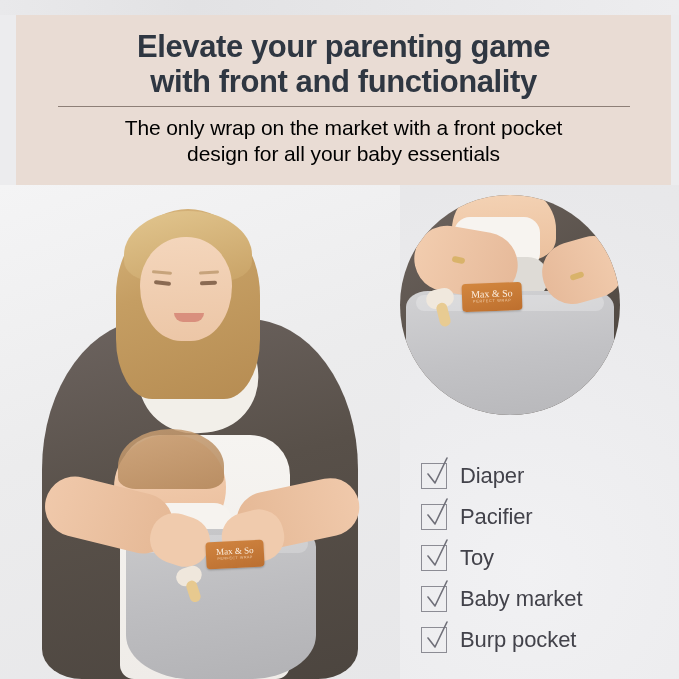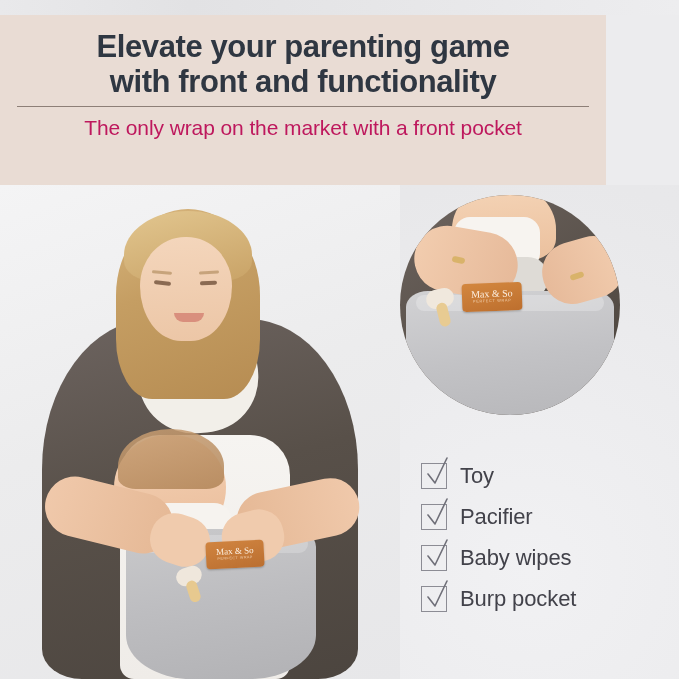--- a/index.html
+++ b/index.html
@@ -19,43 +19,43 @@
 
   
   .top-strip {
     position:absolute; top:0; left:0;
     width:679px; height:15px;
     background:linear-gradient(90deg,#e9e9eb 0%,#e2e2e4 28%,#e6e6e8 55%,#ededef 100%);
   }
 
   
   .banner {
-    position:absolute; top:15px; left:0;
-    width:606px; height:170px;
+    position:absolute; top:15px; left:16px;
+    width:655px; height:170px;
     background:#e9dcd4;
     display:flex; flex-direction:column;
     align-items:center; justify-content:flex-start;
     padding-top:14px;
   }
   .headline {
     color:#2f3742;
     font-size:31px;
     font-weight:bold;
     line-height:1.13;
     text-align:center;
     letter-spacing:-0.4px;
     width:600px;
   }
   .rule {
     width:572px; height:1px;
     background:#8d7f77;
     margin:7px 0 8px 0;
   }
   .subhead {
-    color:#be185d;
+    color:#000000;
     font-size:21px;
     font-weight:300;
     line-height:1.22;
     text-align:center;
     letter-spacing:-0.1px;
     width:610px;
   }
 
   
   .lower {
@@ -354,20 +354,21 @@
   <div class="top-strip"></div>
 
   <div class="banner">
     <div class="headline">
       <div>Elevate your parenting game</div>
       <div>with front and functionality</div>
     </div>
     <div class="rule"></div>
     <div class="subhead">
       <div>The only wrap on the market with a front pocket</div>
+      <div>design for all your baby essentials</div>
     </div>
   </div>
 
   <div class="lower">
 
     <div class="photo">
       <div class="hair-back"></div>
       <div class="cardigan"></div>
       <div class="white-top"></div>
       <div class="neck"></div>
@@ -406,46 +407,54 @@
       <div class="i-ring-r"></div>
       <div class="i-pacifier"></div>
       <div class="tag-inset">
         <span class="t1">Max &amp; So</span>
         <span class="t2">PERFECT WRAP</span>
       </div>
     </div>
 
     <div class="checklist">
 
+      <div class="check-row">
+        <span class="checkbox">
+          <svg width="30" height="34" viewBox="0 0 30 34" fill="none">
+            <path d="M4 18 L11 27 L23 2" stroke="#6f6f78" stroke-width="1.6" stroke-linecap="round" stroke-linejoin="round"></path>
+          </svg>
+        </span>
+        <span class="check-label">Diaper</span>
+      </div>
+
+      <div class="check-row">
+        <span class="checkbox">
+          <svg width="30" height="34" viewBox="0 0 30 34" fill="none">
+            <path d="M4 18 L11 27 L23 2" stroke="#6f6f78" stroke-width="1.6" stroke-linecap="round" stroke-linejoin="round"></path>
+          </svg>
+        </span>
+        <span class="check-label">Pacifier</span>
+      </div>
 
       <div class="check-row">
         <span class="checkbox">
           <svg width="30" height="34" viewBox="0 0 30 34" fill="none">
             <path d="M4 18 L11 27 L23 2" stroke="#6f6f78" stroke-width="1.6" stroke-linecap="round" stroke-linejoin="round"></path>
           </svg>
         </span>
         <span class="check-label">Toy</span>
       </div>
 
       <div class="check-row">
         <span class="checkbox">
           <svg width="30" height="34" viewBox="0 0 30 34" fill="none">
             <path d="M4 18 L11 27 L23 2" stroke="#6f6f78" stroke-width="1.6" stroke-linecap="round" stroke-linejoin="round"></path>
           </svg>
         </span>
-        <span class="check-label">Pacifier</span>
-      </div>
-
-      <div class="check-row">
-        <span class="checkbox">
-          <svg width="30" height="34" viewBox="0 0 30 34" fill="none">
-            <path d="M4 18 L11 27 L23 2" stroke="#6f6f78" stroke-width="1.6" stroke-linecap="round" stroke-linejoin="round"></path>
-          </svg>
-        </span>
-        <span class="check-label">Baby wipes</span>
+        <span class="check-label">Baby market</span>
       </div>
 
       <div class="check-row">
         <span class="checkbox">
           <svg width="30" height="34" viewBox="0 0 30 34" fill="none">
             <path d="M4 18 L11 27 L23 2" stroke="#6f6f78" stroke-width="1.6" stroke-linecap="round" stroke-linejoin="round"></path>
           </svg>
         </span>
         <span class="check-label">Burp pocket</span>
       </div>

